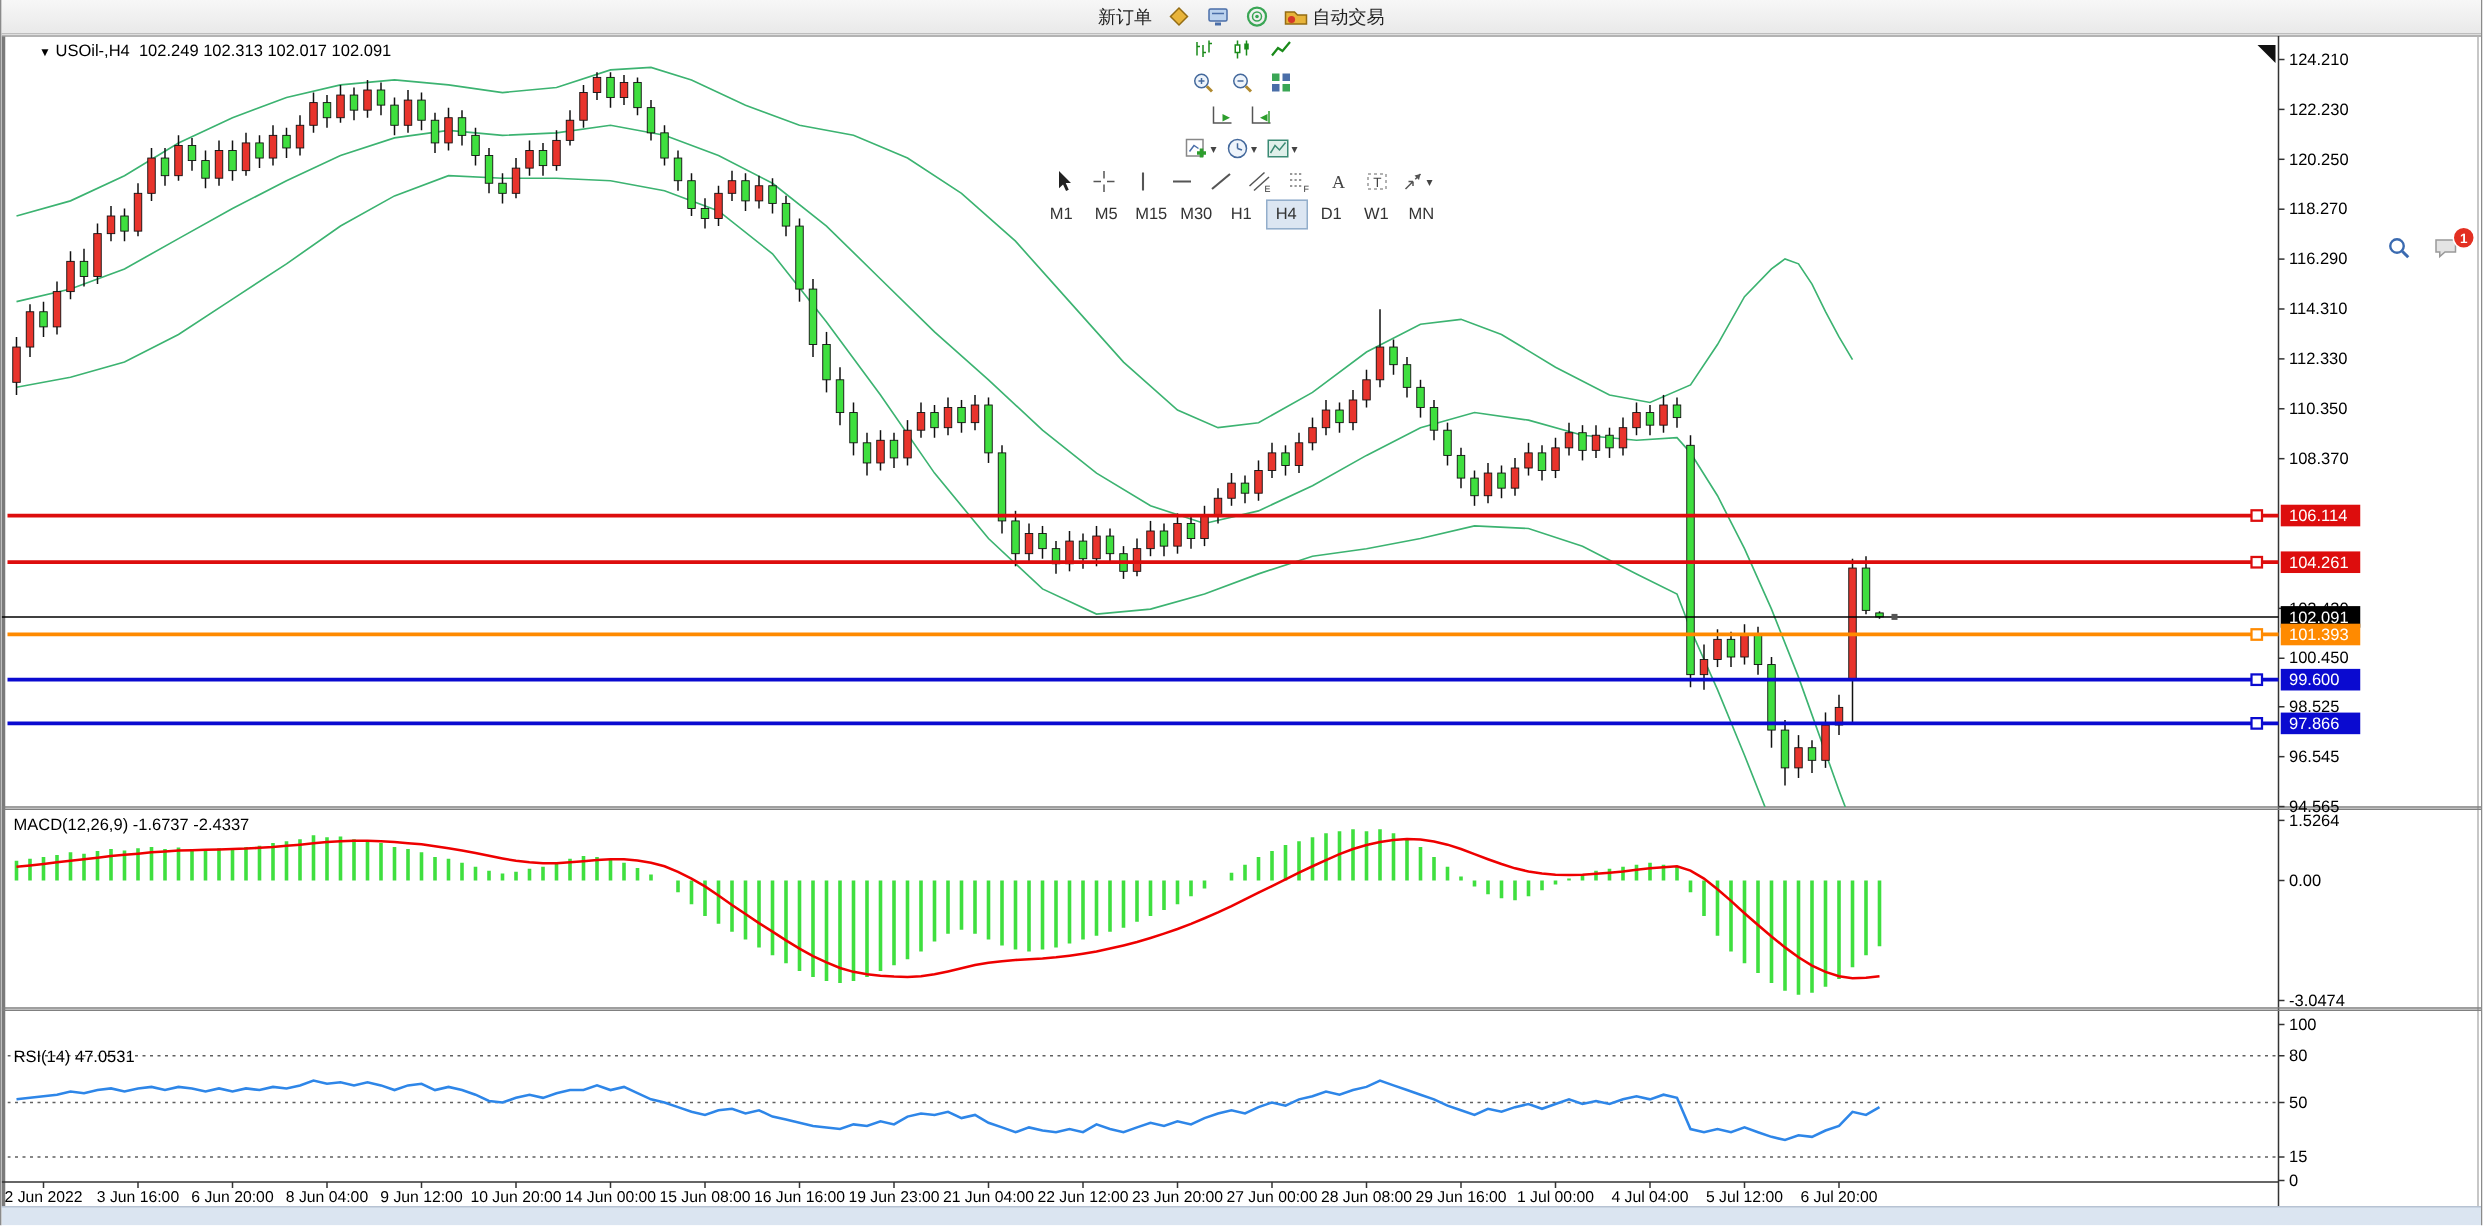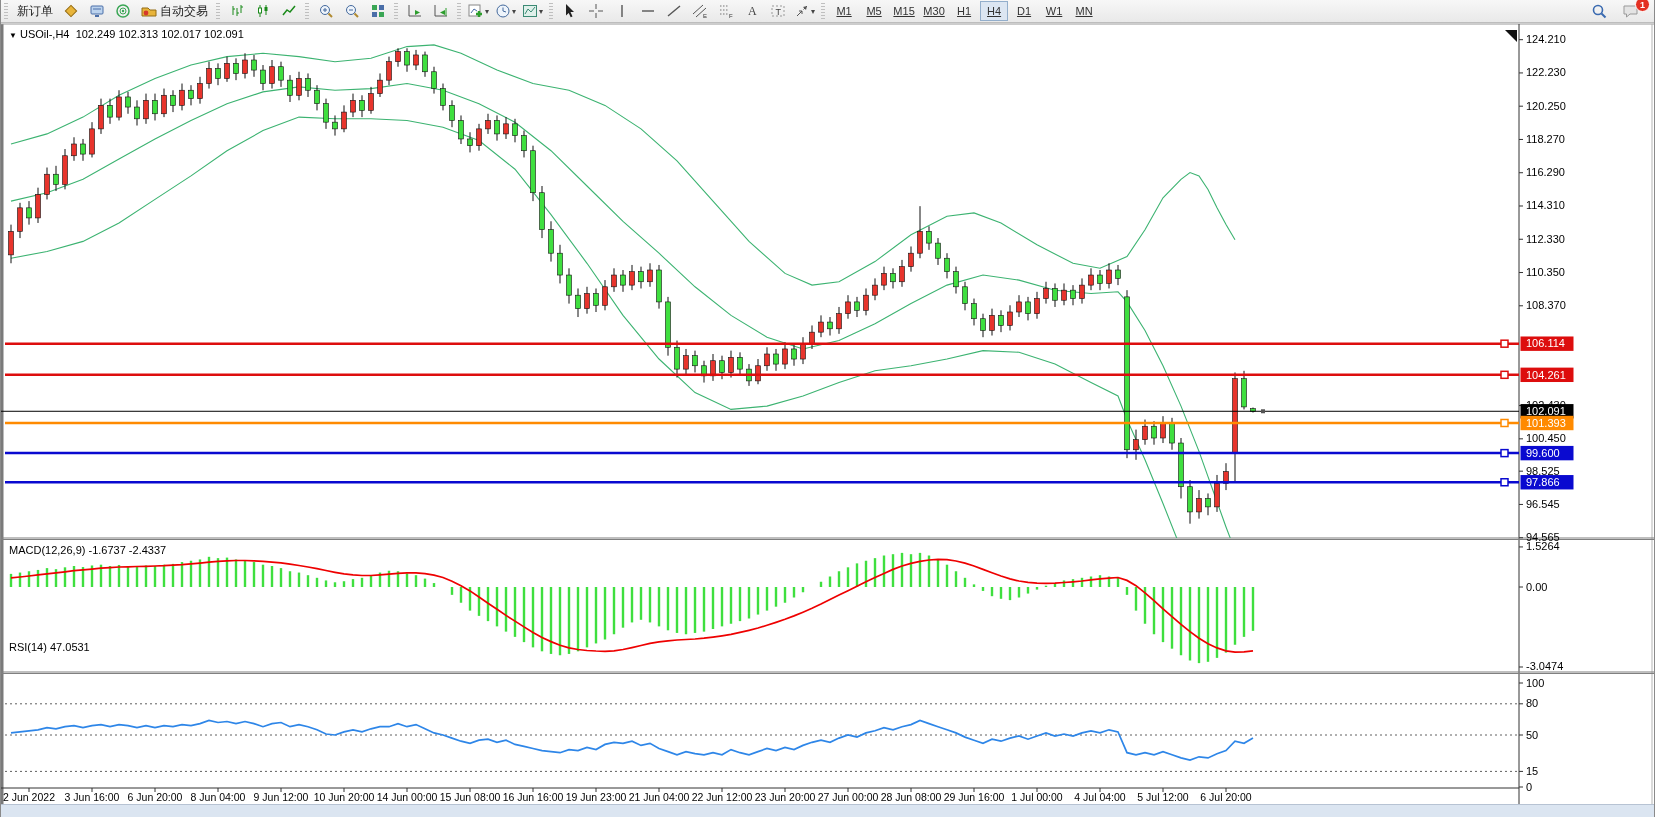--- a/index.html
+++ b/index.html
@@ -2,31 +2,31 @@
 <html><head>
 <meta charset="utf-8">
 <style>
   html,body{margin:0;padding:0;background:#fff;}
   #app{position:relative;width:1655px;height:817px;overflow:hidden;
        font-family:"Liberation Sans",sans-serif;background:#fff;
        border-left:1px solid #8a8a8a;border-right:1px solid #8a8a8a;box-sizing:border-box;}
   
   .toolbar{position:absolute;top:0;left:0;width:100%;height:22px;
     background:linear-gradient(#f7f7f7,#e9e9e9);border-bottom:1px solid #bdbdbd;
-    display:flex;align-items:center;font-size:12px;color:#222;z-index:5;}
+    display:flex;align-items:center;font-size:12px;color:#222;z-index:5;flex-direction:column;}
   .grip{width:4px;height:16px;margin:0 4px 0 3px;
     background:repeating-linear-gradient(#bfbfbf 0 1px,transparent 1px 3px);}
   .tgroup{display:flex;align-items:center;height:22px;}
   .tbtn{display:flex;align-items:center;justify-content:center;height:20px;min-width:20px;
     padding:0 2px;border:1px solid transparent;border-radius:2px;cursor:default;}
   .tbtn.text{padding:0 4px;white-space:nowrap;}
   .tbtn svg{display:block;}
   .caret{font-size:8px;color:#444;margin-left:1px;}
   .tf{min-width:26px;height:18px;display:flex;align-items:center;justify-content:center;
-    font-size:11px;color:#333;border:1px solid transparent;margin:16px 1px;text-decoration:underline;}
+    font-size:11px;color:#333;border:1px solid transparent;margin:16px 1px;}
   .tf.active{background:#dce6f2;border:1px solid #93aecb;}
   .tb-right{margin-left:auto;display:flex;align-items:center;margin-right:10px;position:relative;}
   .badge{position:absolute;top:-4px;right:-7px;width:13px;height:13px;border-radius:50%;
     background:#e33022;color:#fff;font-size:9px;font-weight:bold;
     display:flex;align-items:center;justify-content:center;border:1px solid #fff;}
   
   .overlay{position:absolute;font-size:11px;color:#000;white-space:pre;z-index:3;}
   #chart-svg{position:absolute;left:0;top:0;z-index:1;}
   .bottom-strip{position:absolute;left:0;bottom:0;width:100%;height:12px;
     background:#dbe5f1;border-top:1px solid #b7c3d3;z-index:4;}
@@ -813,18 +813,18 @@
         <text x="1036" y="801" fill="#000" text-anchor="middle">1 Jul 00:00</text>
         <line x1="1099" y1="788" x2="1099" y2="792" stroke="#333"></line>
         <text x="1099" y="801" fill="#000" text-anchor="middle">4 Jul 04:00</text>
         <line x1="1162" y1="788" x2="1162" y2="792" stroke="#333"></line>
         <text x="1162" y="801" fill="#000" text-anchor="middle">5 Jul 12:00</text>
         <line x1="1225" y1="788" x2="1225" y2="792" stroke="#333"></line>
         <text x="1225" y="801" fill="#000" text-anchor="middle">6 Jul 20:00</text>
       </g>
     </svg>
 
-  <div class="overlay" style="left:8px;top:28px;"><span style="font-size:8px;">▼</span> <span>USOil-,H4</span>  <span>102.249 102.313 102.017 102.091</span></div>
+  <div class="overlay" style="left:25px;top:28px;"><span style="font-size:8px;">▼</span> <span>USOil-,H4</span>  <span>102.249 102.313 102.017 102.091</span></div>
   <div class="overlay" style="left:8px;top:544px;text-align:right;"><span>MACD(12,26,9)</span> <span>-1.6737 -2.4337</span></div>
-  <div class="overlay" style="left:8px;top:641px;"><span>RSI(14)</span> <span>47.0531</span></div>
+  <div class="overlay" style="left:8px;top:699px;"><span>RSI(14)</span> <span>47.0531</span></div>
 
   <div class="bottom-strip"></div>
 </div>
 
 </body></html>

